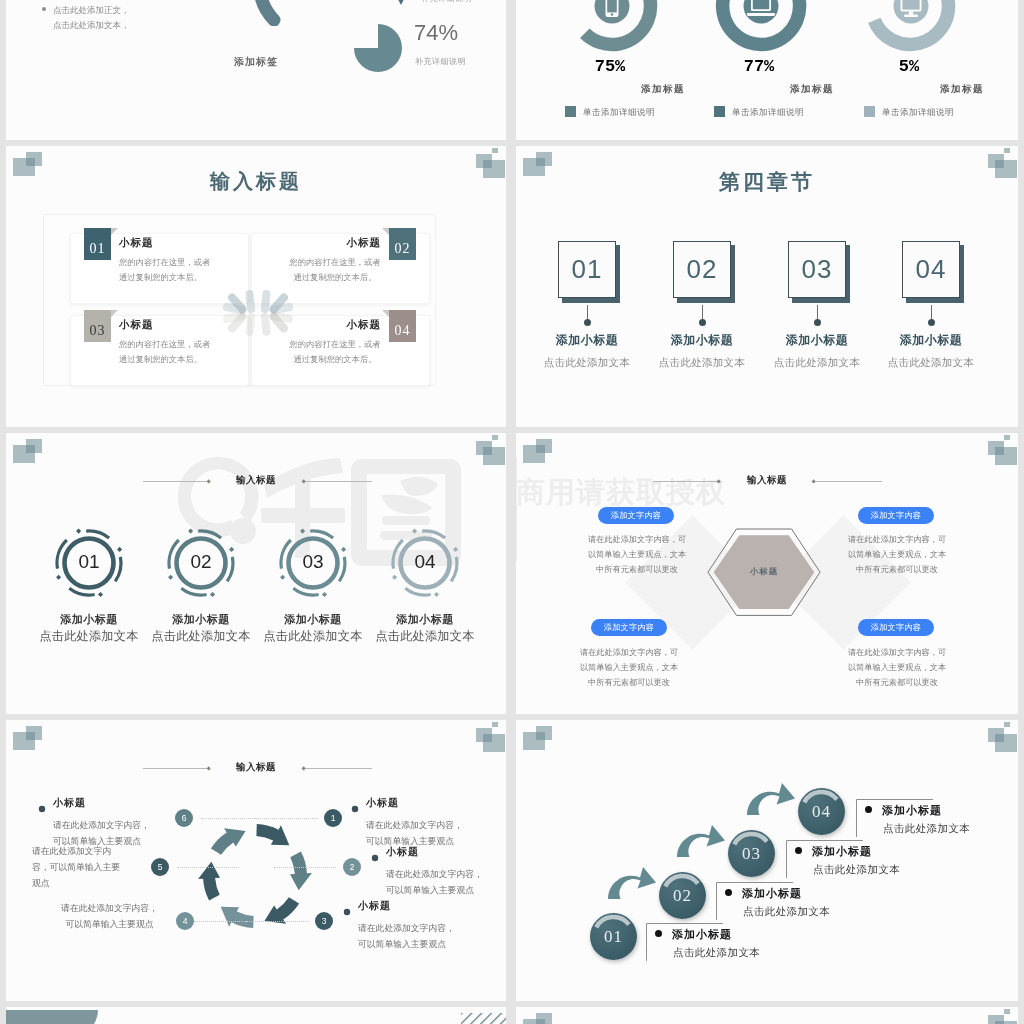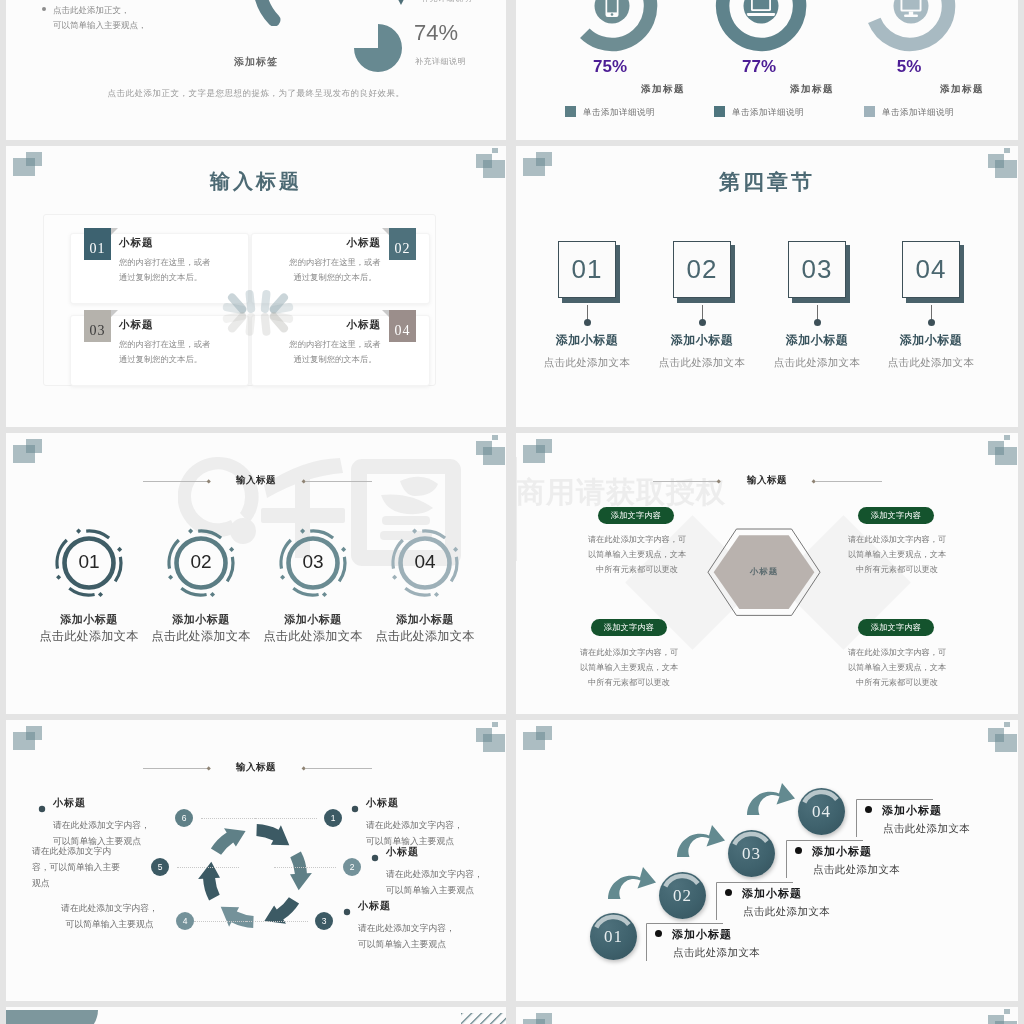--- a/index.html
+++ b/index.html
@@ -34,21 +34,21 @@
   .s1-pie{position:absolute;left:346px;top:174px;}
   .s1-pct{position:absolute;left:408px;top:172px;font-size:22px;color:#6e6e6e;font-weight:400;font-family:"Liberation Sans","DejaVu Sans",sans-serif;}
   .s1-sub{position:absolute;left:409px;top:208px;font-size:8px;color:#9a9a9a;letter-spacing:.5px;}
   .s1-arc{position:absolute;left:248px;top:118px;}
   .s1-tri{position:absolute;left:384px;top:142px;}
   .s1-sub2{position:absolute;left:415px;top:145px;font-size:8px;color:#a3a3a3;letter-spacing:.5px;}
 
   
   .s2-col{position:absolute;top:0;width:150px;text-align:center;}
   .s2-ring{position:absolute;left:50%;margin-left:-56px;top:100px;}
-  .s2-pct{position:absolute;left:0;right:0;top:209px;font-size:17px;font-weight:700;color:#4c1d95;}
+  .s2-pct{position:absolute;left:0;right:0;top:209px;font-size:17px;font-weight:700;color:#000000;font-family:Liberation Mono, monospace;}
   .s2-lbl{position:absolute;left:0;right:0;top:235px;font-size:9.5px;color:#5b5b5b;letter-spacing:1.5px;font-weight:700;text-align:right;}
   .s2-leg{position:absolute;left:0;right:0;top:258px;font-size:8.5px;color:#6e6e6e;letter-spacing:.5px;}
   .s2-sw{display:inline-block;width:11px;height:11px;vertical-align:-2px;margin-right:7px;}
 
   
   .s3-title{position:absolute;left:0;right:0;top:22px;text-align:center;
       font-size:20px;font-weight:700;color:#4d6a74;letter-spacing:3px;}
   .s3-frame{position:absolute;left:37px;top:68px;width:391px;height:170px;
       background:#fdfdfd;border:1px solid #f1f1f1;border-radius:3px;}
   .s3-card{position:absolute;width:177px;height:69px;background:#fff;
@@ -87,21 +87,21 @@
   .s5-item{position:absolute;top:0;width:130px;text-align:center;}
   .s5-ring{position:absolute;left:50%;margin-left:-40px;top:90px;}
   .s5-num{position:absolute;left:0;right:0;top:118px;font-size:19px;color:#262626;
       font-family:"Liberation Sans","DejaVu Sans",sans-serif;}
   .s5-h{position:absolute;left:0;right:0;top:179px;font-size:11px;font-weight:700;color:#3a3a3a;letter-spacing:.5px;}
   .s5-p{position:absolute;left:0;right:0;top:195px;font-size:12.2px;color:#555;letter-spacing:.2px;}
   .wm{position:absolute;left:172px;top:24px;pointer-events:none;z-index:0;}
 
   
   .s6-hex{position:absolute;left:187px;top:89px;transform:scale(.95,.9);transform-origin:50% 50%;}
-  .s6-pill{position:absolute;width:76px;height:17px;border-radius:9px;background:#14532d;z-index:2;color:#fff;font-size:8.2px;text-align:center;line-height:17px;letter-spacing:.2px;}
+  .s6-pill{position:absolute;width:76px;height:17px;border-radius:9px;background:#3b82f6;z-index:2;color:#fff;font-size:8.2px;text-align:center;line-height:17px;letter-spacing:.2px;}
   .s6-txt{position:absolute;width:102px;font-size:8.2px;color:#7a7a7a;line-height:15px;text-align:center;z-index:2;}
   .s6-hexlbl{position:absolute;left:0;width:122px;top:43px;text-align:center;font-size:9px;color:#5a6a6e;font-weight:700;letter-spacing:1px;}
   .s6-diam{position:absolute;width:95px;height:95px;background:#f3f3f3;transform:rotate(45deg);z-index:0;}
   .s6-wmtext{position:absolute;left:0px;top:37px;font-size:29px;color:#ededed;font-weight:700;letter-spacing:1px;white-space:nowrap;line-height:44px;z-index:0;}
   .wm2{left:-344px;top:24px;}
 
   
   .s7-num{position:absolute;width:18px;height:18px;border-radius:50%;color:#fff;
       font-size:8.5px;text-align:center;line-height:18px;font-family:"Liberation Sans","DejaVu Sans",sans-serif;}
   .s7-h{position:absolute;font-size:10px;font-weight:700;color:#2d2d2d;letter-spacing:1px;}
@@ -130,42 +130,41 @@
 </style>
 </head>
 <body>
 
 <div class="grid">
 
   <div class="slide c0 r0">
     <div class="s1-dot"></div>
     <div class="s1-bullet">
       <div>点击此处添加正文，</div>
-      <div>可以简单输入主要观点，</div>
+      <div>点击此处添加文本，</div>
     </div>
     <div class="s1-arc">
       <svg width="120" height="60" viewBox="0 0 120 60">
         <path d="M20 54 A52 52 0 0 1 62 -34" fill="none" stroke="#61818a" stroke-width="13" stroke-linecap="round"></path>
       </svg>
     </div>
     <div class="s1-tri">
       <svg width="22" height="16" viewBox="0 0 22 16">
           <path d="M11 15 L0 -6 L22 -6 Z" fill="#4f6f78"></path>
         </svg>
     </div>
     <div class="s1-sub2">补充详细说明</div>
     <div class="s1-pie">
       <svg width="52" height="52" viewBox="0 0 52 52">
         <path d="M26 26 L26 2 A24 24 0 1 1 2 26 Z" fill="#678991"></path>
       </svg>
     </div>
     <div class="s1-pct">74%</div>
     <div class="s1-sub">补充详细说明</div>
     <div class="s1-cap">添加标签</div>
-    <div class="s1-foot">点击此处添加正文，文字是您思想的提炼，为了最终呈现发布的良好效果。</div>
   </div>
 
   <div class="slide c1 r0">
     <div class="s2-col" style="left:19px;">
       <div class="s2-ring">
         <svg width="116" height="116" viewBox="0 0 116 116">
           <path d="M58 19.5 A38.5 38.5 0 1 1 30.8 85.2" fill="none" stroke="#6e8d93" stroke-width="13.5"></path>
           <circle cx="58" cy="58" r="17.5" fill="#6e8d93"></circle>
           <g transform="translate(58,58)">
             <rect x="-6.5" y="-11" width="13" height="22" rx="2.2" fill="#fcfcfc"></rect>

